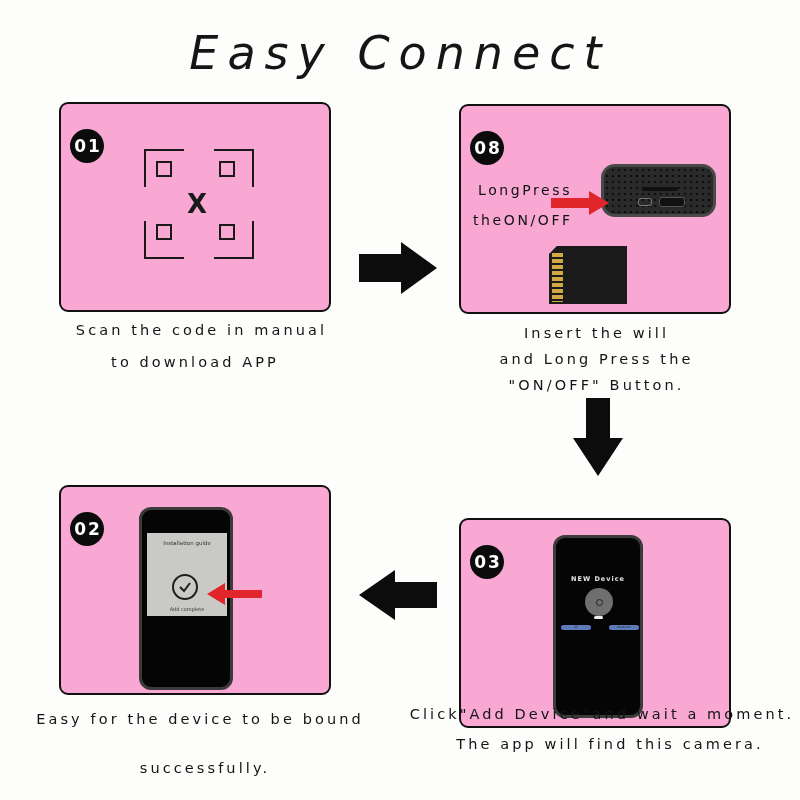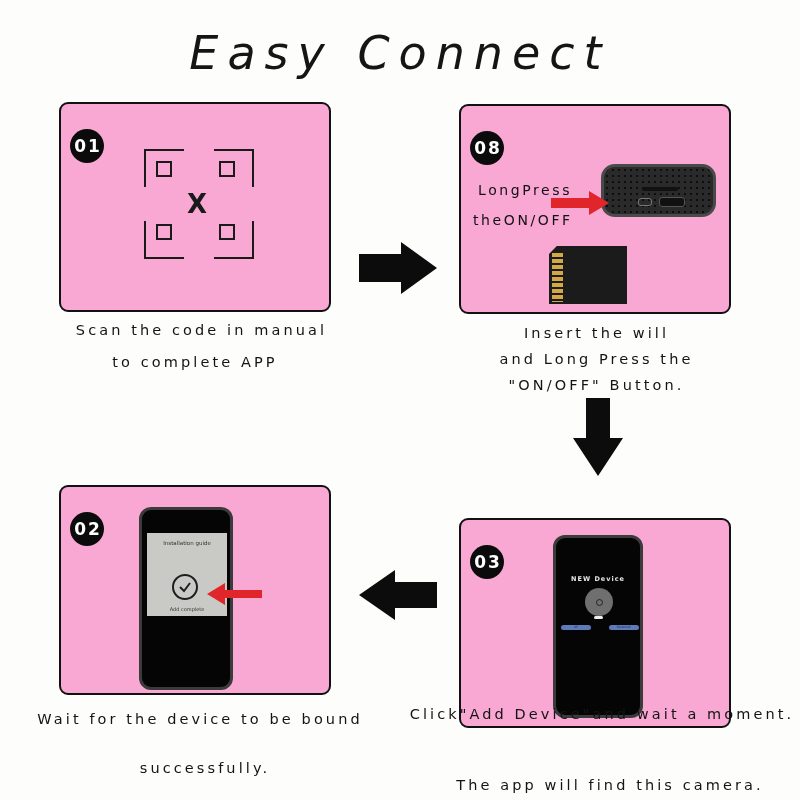--- a/index.html
+++ b/index.html
@@ -89,21 +89,21 @@
     <div class="corner c-bl"></div>
       <div class="corner c-br"></div>
     <div class="sq" style="left:12px; top:12px;"></div>
     <div class="sq" style="left:75px; top:12px;"></div>
     <div class="sq" style="left:12px; top:75px;"></div>
     <div class="sq" style="left:75px; top:75px;"></div>
     <div class="scan-x">X</div>
   </div>
 </div>
 <div class="caption" style="left:59px; width:285px; top:322px;text-align:center;">Scan the code in manual</div>
-<div class="caption" style="left:59px; width:272px; top:354px;">to complete APP</div>
+<div class="caption" style="left:59px; width:272px; top:354px;">to download APP</div>
 
 <svg class="arrow" style="left:357px; top:242px;" width="82" height="52" viewBox="0 0 82 52">
   <path d="M2 12 H44 V0 L80 26 L44 52 V40 H2 Z" fill="#0c0c0c" stroke-linejoin="round"></path>
 </svg>
 
 <div class="panel" style="left:459px; top:104px;">
   <div class="badge">08</div>
   <div class="lp-text" style="left:17px; top:76px;">LongPress</div>
   <div class="lp-text" style="left:12px; top:106px;">theON/OFF</div>
   <div class="device">
@@ -130,21 +130,21 @@
   <div class="badge">03</div>
   <div class="phone" style="left:92px; top:15px; width:90px; height:183px;">
     <div class="p3-title">NEW Device</div>
     <div class="p3-cam"></div>
     <div class="p3-led"></div>
     <div class="p3-btn" style="left:5px; width:30px;">AP</div>
     <div class="p3-btn" style="left:53px; width:30px;">Bluetooth</div>
   </div>
 </div>
 <div class="caption" style="left:404px; width:396px; top:706px;">Click"Add Device"and wait a moment.</div>
-<div class="caption" style="left:420px; width:380px; top:736px;margin-top:41px;">The app will find this camera.</div>
+<div class="caption" style="left:420px; width:380px; top:736px;">The app will find this camera.</div>
 
 <svg class="arrow" style="left:357px; top:570px;" width="82" height="50" viewBox="0 0 82 50">
   <path d="M80 12 H38 V0 L2 25 L38 50 V38 H80 Z" fill="#0c0c0c"></path>
 </svg>
 
 <div class="panel" style="left:59px; top:485px;">
   <div class="badge">02</div>
   <div class="phone" style="left:78px; top:20px; width:94px; height:183px;">
     <div class="p4-screen">
       <div class="p4-title">Installation guide</div>
@@ -153,14 +153,14 @@
           <path d="M6 11 L10 15 L16 7" fill="none" stroke="#1e1e1e" stroke-width="2"></path>
         </svg>
       </div>
       <div class="p4-footer">Add complete</div>
     </div>
   </div>
   <svg class="red-arrow-4" width="55" height="22" viewBox="0 0 55 22" style="left:146px; top:96px;">
     <path d="M55 7 H18 V0 L0 11 L18 22 V15 H55 Z" fill="#e0262b"></path>
   </svg>
 </div>
-<div class="caption" style="left:20px; width:360px; top:711px;">Wait for the device to be bound</div>
+<div class="caption" style="left:20px; width:360px; top:711px;">Easy for the device to be bound</div>
 <div class="caption" style="left:20px; width:370px; top:760px;">successfully.</div>
 
 </body></html>

